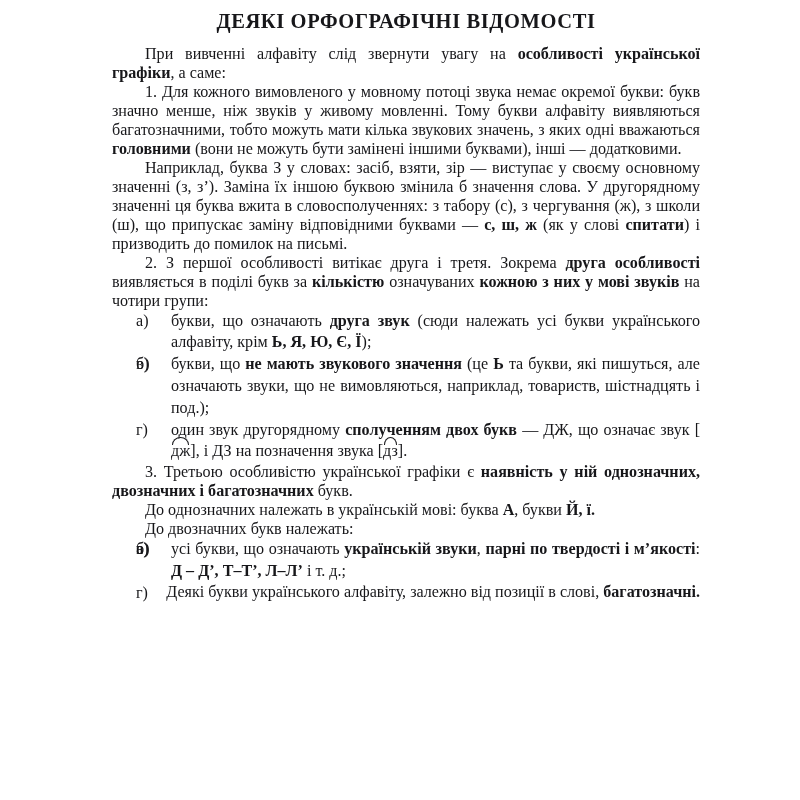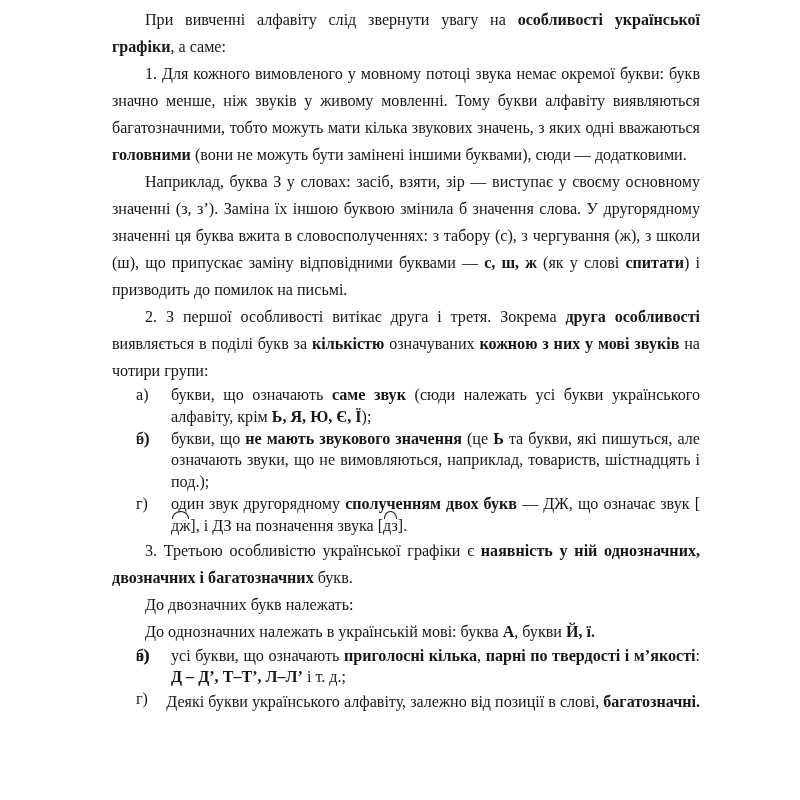--- a/index.html
+++ b/index.html
@@ -26,21 +26,21 @@
   .doc-title {
     text-align: center;
     font-size: 20.5px;
     font-weight: bold;
     letter-spacing: 0.6px;
     margin: 4px 0 11px 0;
     line-height: 1.1;
   }
   .para {
     font-size: 16.1px;
-    line-height: 27px;
+    line-height: 19px;
     text-align: justify;
     text-justify: inter-word;
     margin: 0;
     text-indent: 33px;
     hyphens: manual;
   }
   .para.last-left { text-align: right; }
 
   
   .sub-list {
@@ -82,44 +82,45 @@
     border: 1.3px solid #17171a;
     border-bottom: none;
     border-radius: 50% 50% 0 0 / 100% 100% 0 0;
   }
 </style>
 </head>
 <body>
 
 <div class="page">
 
+  <h1 class="doc-title">ДЕЯКІ ОРФОГРАФІЧНІ ВІДОМОСТІ</h1>
 
   <p class="para"><span>При вивченні алфавіту слід звернути увагу на </span><b>особливості української графіки</b><span>, а саме:</span></p>
 
-  <p class="para"><span>1. Для кожного вимовленого у мовному потоці звука немає окремої букви: букв значно менше, ніж звуків у живому мовленні. Тому букви алфавіту виявляються багатозначними, тобто можуть мати кілька звукових значень, з яких одні вважаються </span><b>головними</b><span> (вони не можуть бути замінені іншими буквами), сюди — додатковими.</span></p>
+  <p class="para"><span>1. Для кожного вимовленого у мовному потоці звука немає окремої букви: букв значно менше, ніж звуків у живому мовленні. Тому букви алфавіту виявляються багатозначними, тобто можуть мати кілька звукових значень, з яких одні вважаються </span><b>головними</b><span> (вони не можуть бути замінені іншими буквами), інші — додатковими.</span></p>
 
   <p class="para"><span>Наприклад, буква З у словах: засіб, взяти, зір — виступає у своєму основному значенні (з, з’). Заміна їх іншою буквою змінила б значення слова. У другорядному значенні ця буква вжита в словосполученнях: з табору (с), з чергування (ж), з школи (ш), що припускає заміну відповідними буквами — </span><b>с, ш, ж</b><span> (як у слові </span><b>спитати</b><span>) і призводить до помилок на письмі.</span></p>
 
   <p class="para"><span>2. З першої особливості витікає друга і третя. Зокрема </span><b>друга особливості</b><span> виявляється в поділі букв за </span><b>кількістю</b><span> означуваних </span><b>кожною з них у мові звуків</b><span> на чотири групи:</span></p>
 
   <ul class="sub-list">
-      <li class="sub-item"><span class="sub-marker">а)</span><span><span>букви, що означають </span><b>саме звук</b><span> (сюди належать усі букви українського алфавіту, крім </span><b>Ь, Я, Ю, Є, Ї</b><span>);</span></span></li>
+      <li class="sub-item"><span class="sub-marker">а)</span><span><span>букви, що означають </span><b>друга звук</b><span> (сюди належать усі букви українського алфавіту, крім </span><b>Ь, Я, Ю, Є, Ї</b><span>);</span></span></li>
       <li class="sub-item"><span class="sub-marker">б)</span></li>
       <li class="sub-item"><span class="sub-marker">в)</span><span><span>букви, що </span><b>не мають звукового значення</b><span> (це </span><b>Ь</b><span> та букви, які пишуться, але означають звуки, що не вимовляються, наприклад, товариств, шістнадцять і под.);</span></span></li>
       <li class="sub-item"><span class="sub-marker">г)</span><span><span>один звук другорядному </span><b>сполученням двох букв</b><span> — ДЖ, що означає звук [</span><span class="tie">дж</span><span>], і ДЗ на позначення звука [</span><span class="tie">дз</span><span>].</span></span></li>
     </ul>
 
   <p class="para"><span>3. Третьою особливістю української графіки є </span><b>наявність у ній однозначних, двозначних і багатозначних</b><span> букв.</span></p>
 
+  <p class="para"><span>До однозначних належать в українській мові: буква </span><b>А</b><span>, букви </span><b>Й, ї.</b></p>
+
   <p class="para">До двозначних букв належать:</p>
-
-  <p class="para"><span>До однозначних належать в українській мові: буква </span><b>А</b><span>, букви </span><b>Й, ї.</b></p>
 
   <ul class="sub-list">
       <li class="sub-item"><span class="sub-marker">а)</span></li>
       <li class="sub-item"><span class="sub-marker">б)</span></li>
-      <li class="sub-item"><span class="sub-marker">в)</span><span><span>усі букви, що означають </span><b>приголосні кілька</b><span>, </span><b>парні по твердості і м’якості</b><span>: </span><b>Д – Д’, Т–Т’, Л–Л’</b><span> і т. д.;</span></span></li>
+      <li class="sub-item"><span class="sub-marker">в)</span><span><span>усі букви, що означають </span><b>українській звуки</b><span>, </span><b>парні по твердості і м’якості</b><span>: </span><b>Д – Д’, Т–Т’, Л–Л’</b><span> і т. д.;</span></span></li>
       <li class="sub-item"><span class="sub-marker">г)</span></li>
     </ul>
 
   <p class="para last-left"><span>Деякі букви українського алфавіту, залежно від позиції в слові, </span><b>багатозначні.</b></p>
 
 </div>
 
 </body></html>

